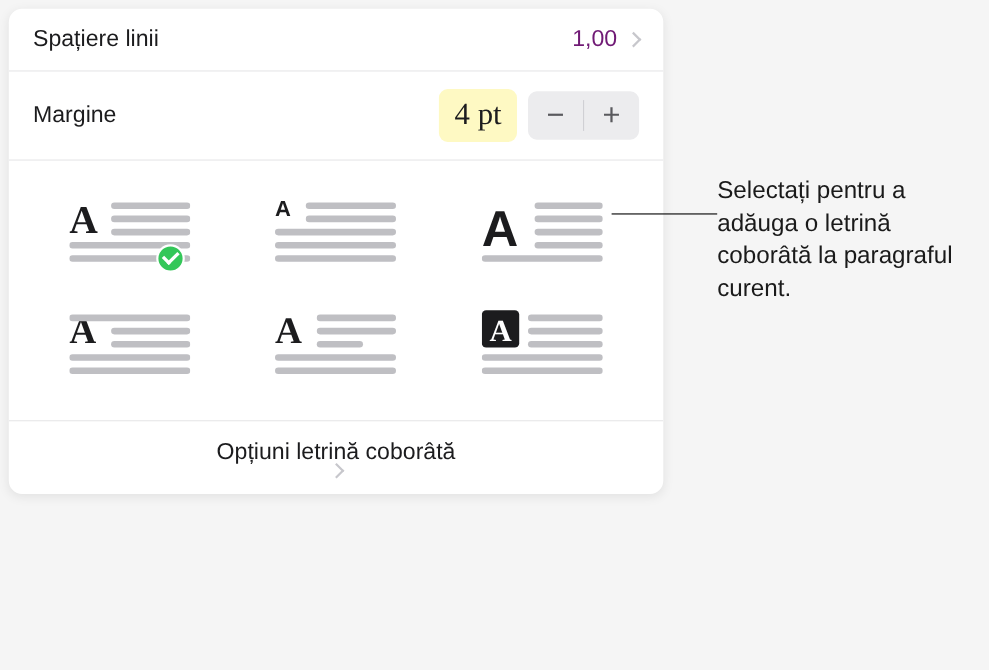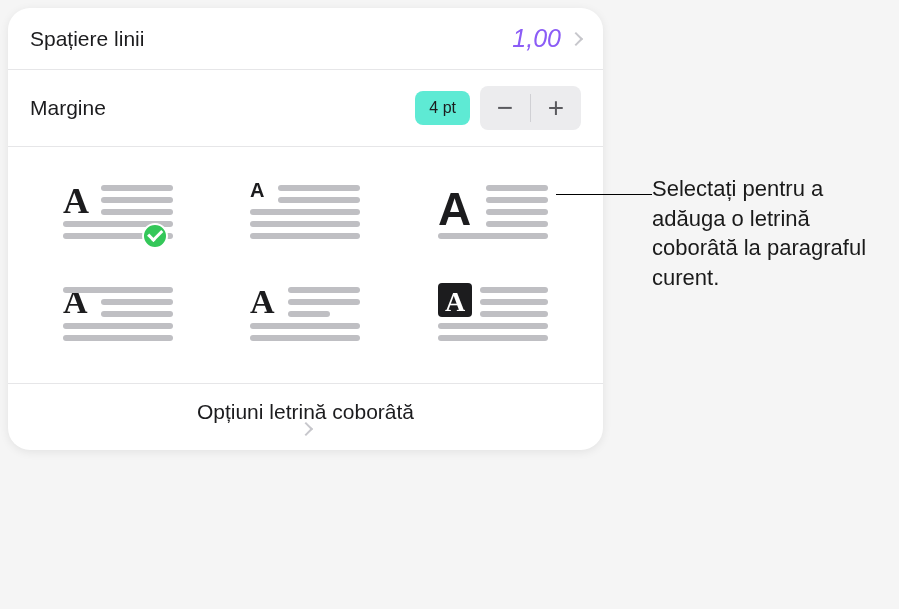--- a/index.html
+++ b/index.html
@@ -7,21 +7,21 @@
       font-family: -apple-system, BlinkMacSystemFont, "Helvetica Neue", Arial, sans-serif;
       background: #f5f5f5;
       width: 899px;
       height: 609px;
       position: relative;
       padding: 8px;
     }
     .panel {
       width: 595px;
       background: #fff;
-      border-radius: 22px;
+      border-radius: 12px;
       box-shadow: 0 2px 10px rgba(0,0,0,0.08);
       overflow: hidden;
     }
     .row {
       display: flex;
       align-items: center;
       justify-content: space-between;
       padding: 16px 22px;
       border-bottom: 1px solid #e6e6e8;
     }
@@ -29,42 +29,42 @@
     .row-label {
       font-size: 21px;
       color: #1c1c1e;
     }
     .row-value {
       display: flex;
       align-items: center;
       gap: 10px;
     }
     .value-text {
-      font-size: 25px;
-      color: #8b5cf6;
-      font-style: italic;
+      font-size: 21px;
+      color: #701a75;
     }
     .chevron {
       width: 10px;
       height: 10px;
       border-top: 2.5px solid #c7c7cc;
       border-right: 2.5px solid #c7c7cc;
       transform: rotate(45deg);
     }
     .margin-controls {
       display: flex;
       align-items: center;
       gap: 10px;
     }
     .margin-value {
-      background: #5eead4;
+      background: #fef9c3;
       border-radius: 8px;
       padding: 8px 14px;
-      font-size: 16px;
+      font-size: 28px;
       color: #1c1c1e;
+      font-family: Liberation Serif, serif;
     }
     .stepper {
       display: flex;
       background: #ececee;
       border-radius: 8px;
       overflow: hidden;
     }
     .stepper-btn {
       width: 50px;
       height: 44px;
@@ -133,21 +133,21 @@
       height: 11px;
       border-right: 3px solid #fff;
       border-bottom: 3px solid #fff;
       transform: rotate(45deg) translate(-1px,-2px);
     }
     .dc-svg { display: block; }
 
     .callout {
       position: absolute;
       left: 652px;
-      top: 174px;
+      top: 158px;
       width: 232px;
       font-size: 22px;
       line-height: 1.35;
       color: #1a1a1a;
     }
     .callout-line {
       position: absolute;
       left: 556px;
       top: 194px;
       width: 96px;

